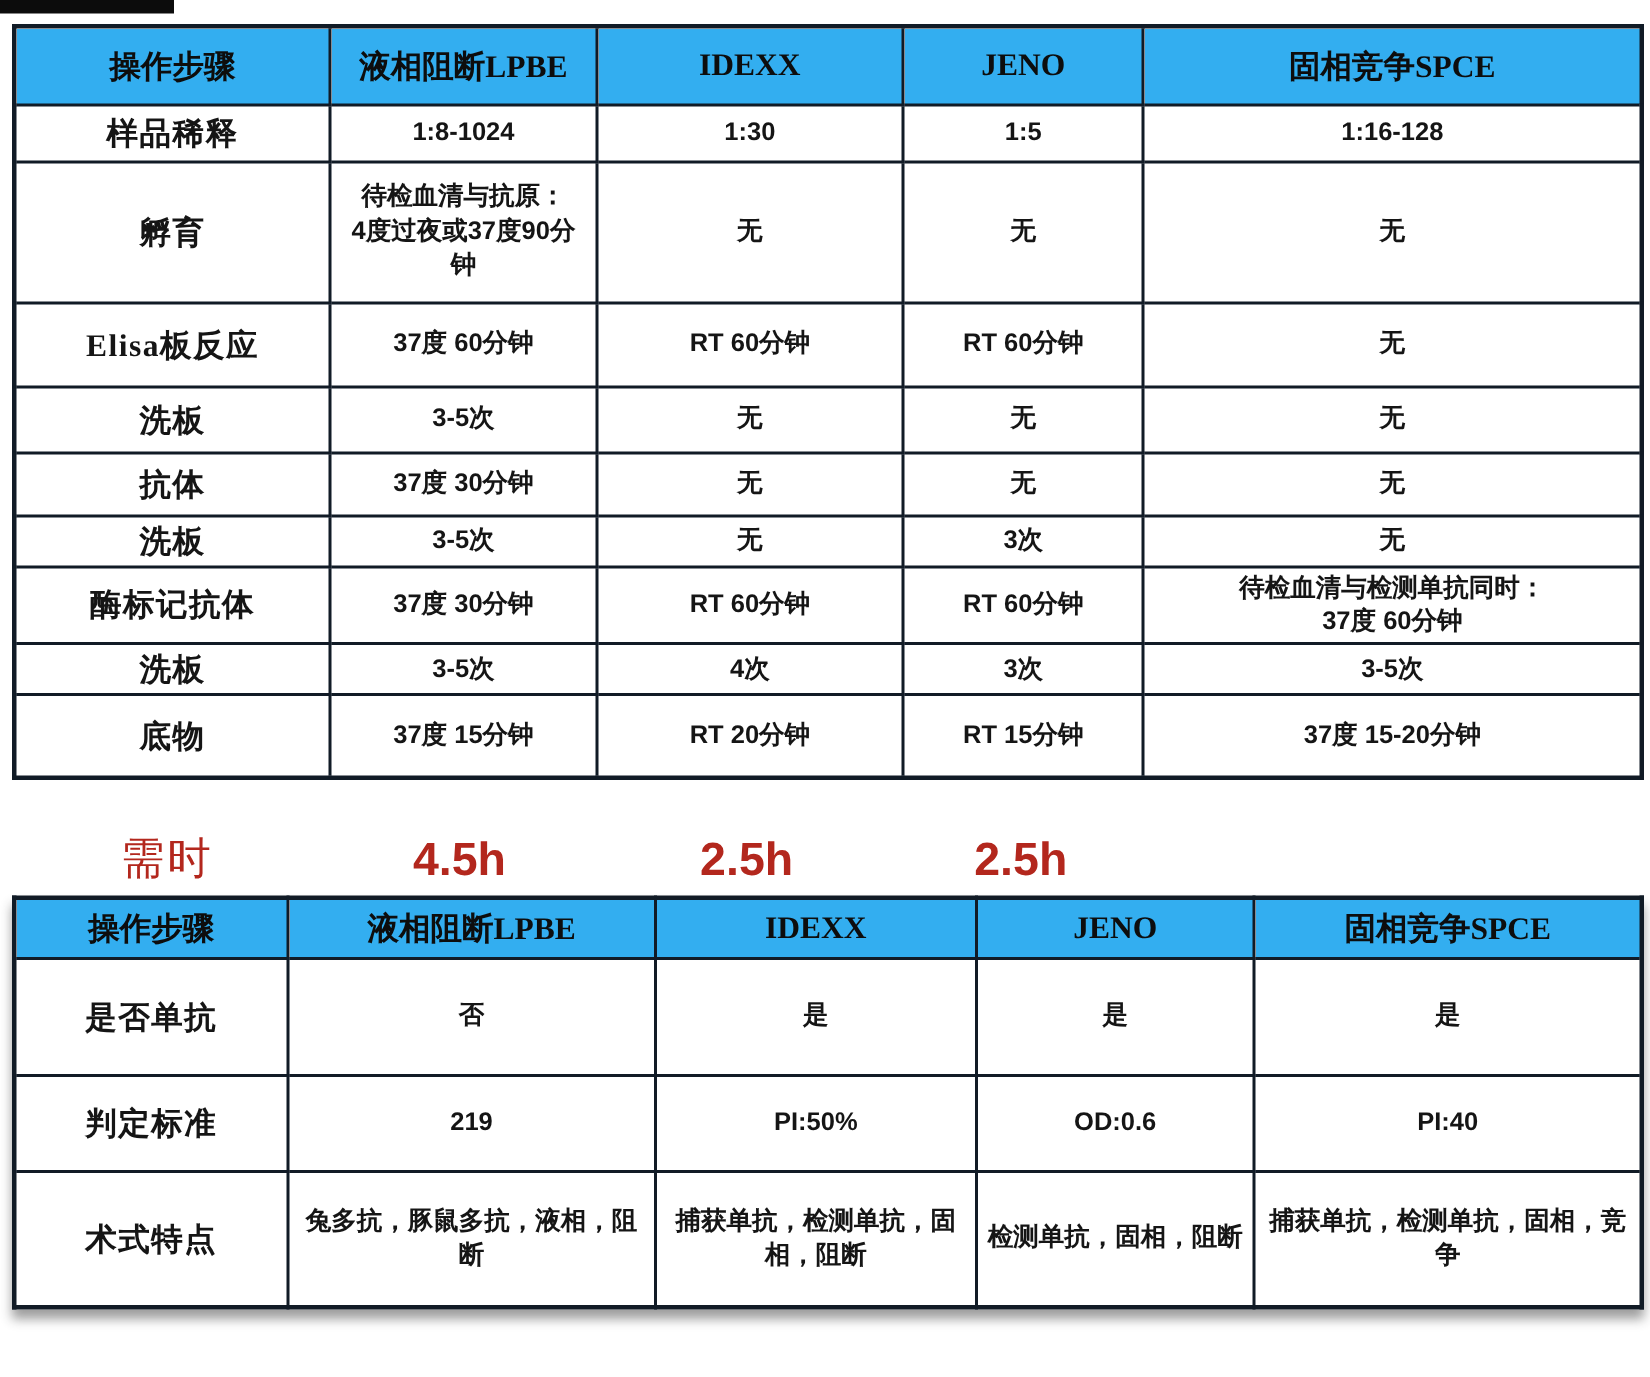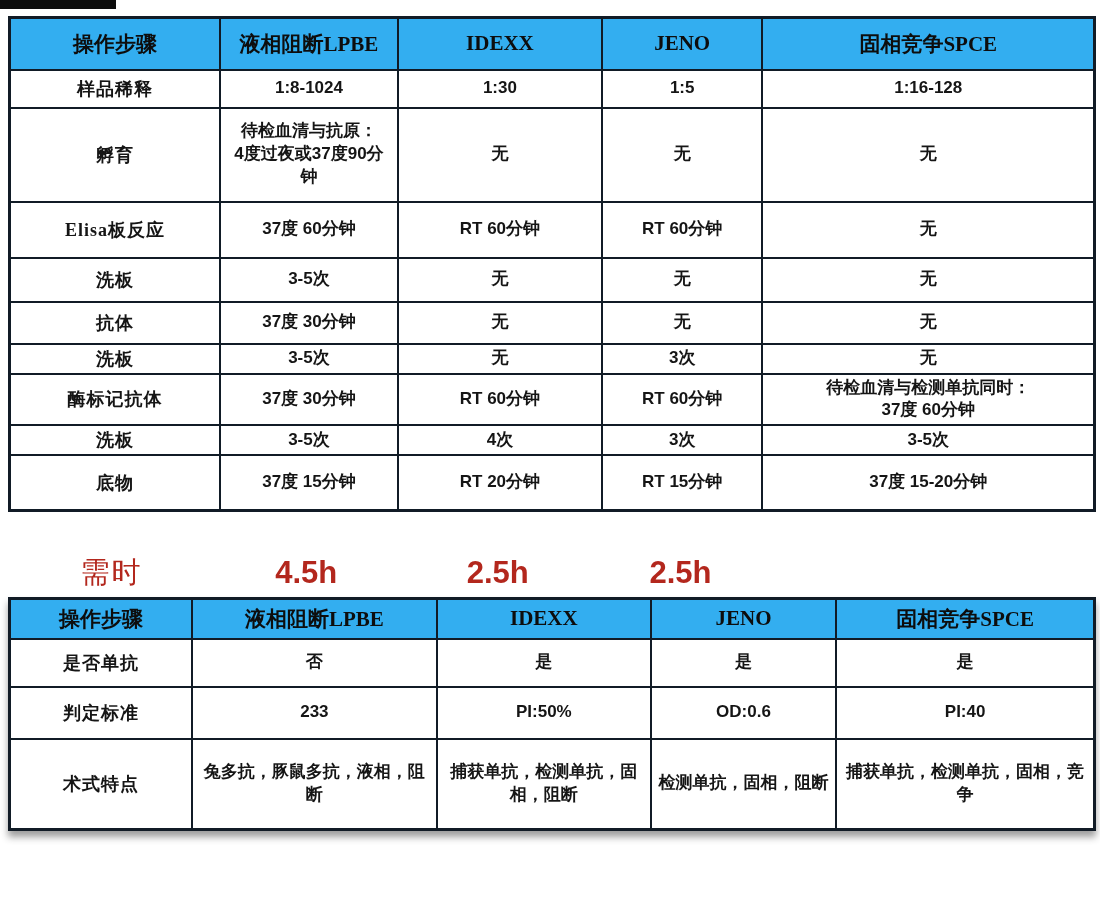--- a/index.html
+++ b/index.html
@@ -17,42 +17,42 @@
   .tbl th,.tbl td{
     border:2px solid #111b26;text-align:center;vertical-align:middle;padding:2px 6px;
     overflow:hidden;
   }
   .tbl{border:3px solid #111b26;}
   .tbl th{
     background:#33aef0;
     font-family:"Liberation Serif",serif;font-weight:bold;font-size:21px;color:#0d0d0d;
   }
   .tbl td.lbl{
-    font-family:"Liberation Serif",serif;font-weight:600;font-size:18px;letter-spacing:1px;
+    font-family:"Liberation Serif",serif;font-weight:600;font-size:21px;letter-spacing:1px;
   }
   .tbl td.val{
     font-family:"Liberation Sans",sans-serif;font-weight:bold;font-size:17px;
     white-space:pre-line;line-height:1.35;
   }
   
   .tbl1 tr.h-hdr{height:52px;}
   .tbl1 tr.r0{height:38px;}
   .tbl1 tr.r1{height:94px;}
   .tbl1 tr.r2{height:56px;}
   .tbl1 tr.r3{height:44px;}
   .tbl1 tr.r4{height:42px;}
   .tbl1 tr.r5{height:30px;}
   .tbl1 tr.r6{height:40px;}
   .tbl1 tr.r7{height:30px;}
   .tbl1 tr.r8{height:55px;}
   
   .tbl2 tr.h-hdr{height:40px;}
   .tbl2 tr.r0{height:40px;}
-  .tbl2 tr.r1{height:48px;}
-  .tbl2 tr.r2{height:52px;}
+  .tbl2 tr.r1{height:78px;}
+  .tbl2 tr.r2{height:64px;}
   .tbl2 tr.r3{height:91px;}
   
   .totals{
     position:absolute;left:6px;top:531px;width:1088px;height:42px;
     display:flex;align-items:center;color:#b3271d;
   }
   .totals .cell{display:flex;align-items:center;justify-content:center;height:100%;margin-top:42px;}
   .totals .c0{width:19.4%;}
   .totals .c1{width:16.4%;}
   .totals .c2{width:18.8%;}
@@ -185,21 +185,21 @@
     <tbody>
       <tr class="r1">
         <td class="lbl">是否单抗</td>
         <td class="val">否</td>
         <td class="val">是</td>
         <td class="val">是</td>
         <td class="val">是</td>
       </tr>
       <tr class="r2">
         <td class="lbl">判定标准</td>
-        <td class="val">233</td>
+        <td class="val">219</td>
         <td class="val">PI:50%</td>
         <td class="val">OD:0.6</td>
         <td class="val">PI:40</td>
       </tr>
       <tr class="r3">
         <td class="lbl">术式特点</td>
         <td class="val">兔多抗，豚鼠多抗，液相，阻断</td>
         <td class="val">捕获单抗，检测单抗，固相，阻断</td>
         <td class="val">检测单抗，固相，阻断</td>
         <td class="val">捕获单抗，检测单抗，固相，竞争</td>

